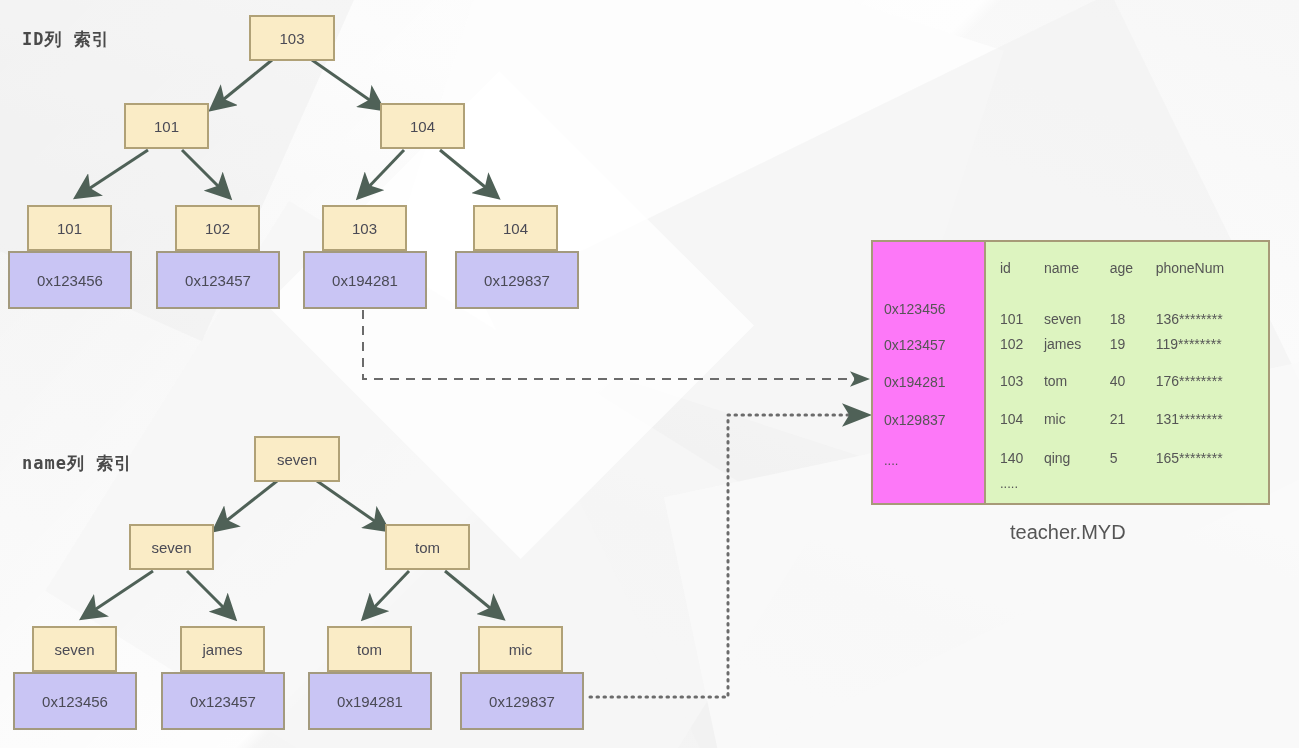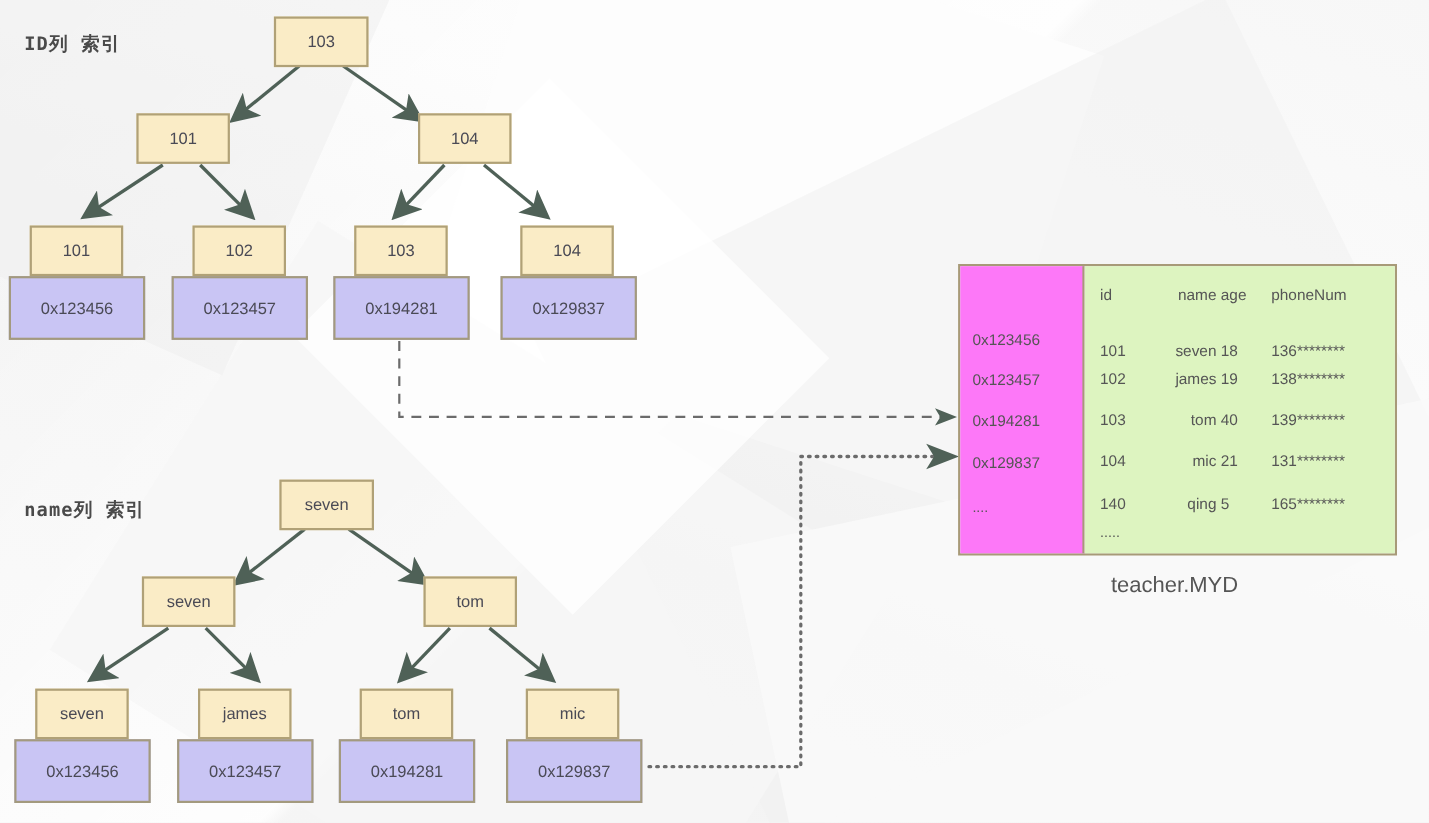--- a/index.html
+++ b/index.html
@@ -59,21 +59,21 @@
     flex:1;background:#ddf4c0;box-sizing:border-box;position:relative;
   }
   .addr-cell{
     position:absolute;left:11px;font-size:14px;color:#555;white-space:nowrap;
   }
   .rowline{
     position:absolute;left:14px;font-size:14px;color:#555;white-space:nowrap;
   }
   .rowline span{display:inline-block;}
   .c-id{width:40px;}
-  .c-name{width:62px;text-align:right;}
+  .c-name{width:62px;}
   .c-age{width:42px;}
   .c-phone{width:auto;}
   #mydlabel{
     position:absolute;left:1010px;top:521px;
     font-size:20px;color:#555;white-space:nowrap;
   }
 </style>
 </head>
 <body>
 
@@ -221,27 +221,27 @@
       <div class="rowline" style="top:69px;">
         <span class="c-id">101</span>
         <span class="c-name">seven</span>
         <span class="c-age">18</span>
         <span class="c-phone">136********</span>
       </div>
       <div class="rowline" style="top:94px;">
         <span class="c-id">102</span>
         <span class="c-name">james</span>
         <span class="c-age">19</span>
-        <span class="c-phone">138********</span>
+        <span class="c-phone">119********</span>
       </div>
       <div class="rowline" style="top:131px;">
         <span class="c-id">103</span>
         <span class="c-name">tom</span>
         <span class="c-age">40</span>
-        <span class="c-phone">139********</span>
+        <span class="c-phone">176********</span>
       </div>
       <div class="rowline" style="top:169px;">
         <span class="c-id">104</span>
         <span class="c-name">mic</span>
         <span class="c-age">21</span>
         <span class="c-phone">131********</span>
       </div>
       <div class="rowline" style="top:208px;">
         <span class="c-id">140</span>
         <span class="c-name">qing</span>

